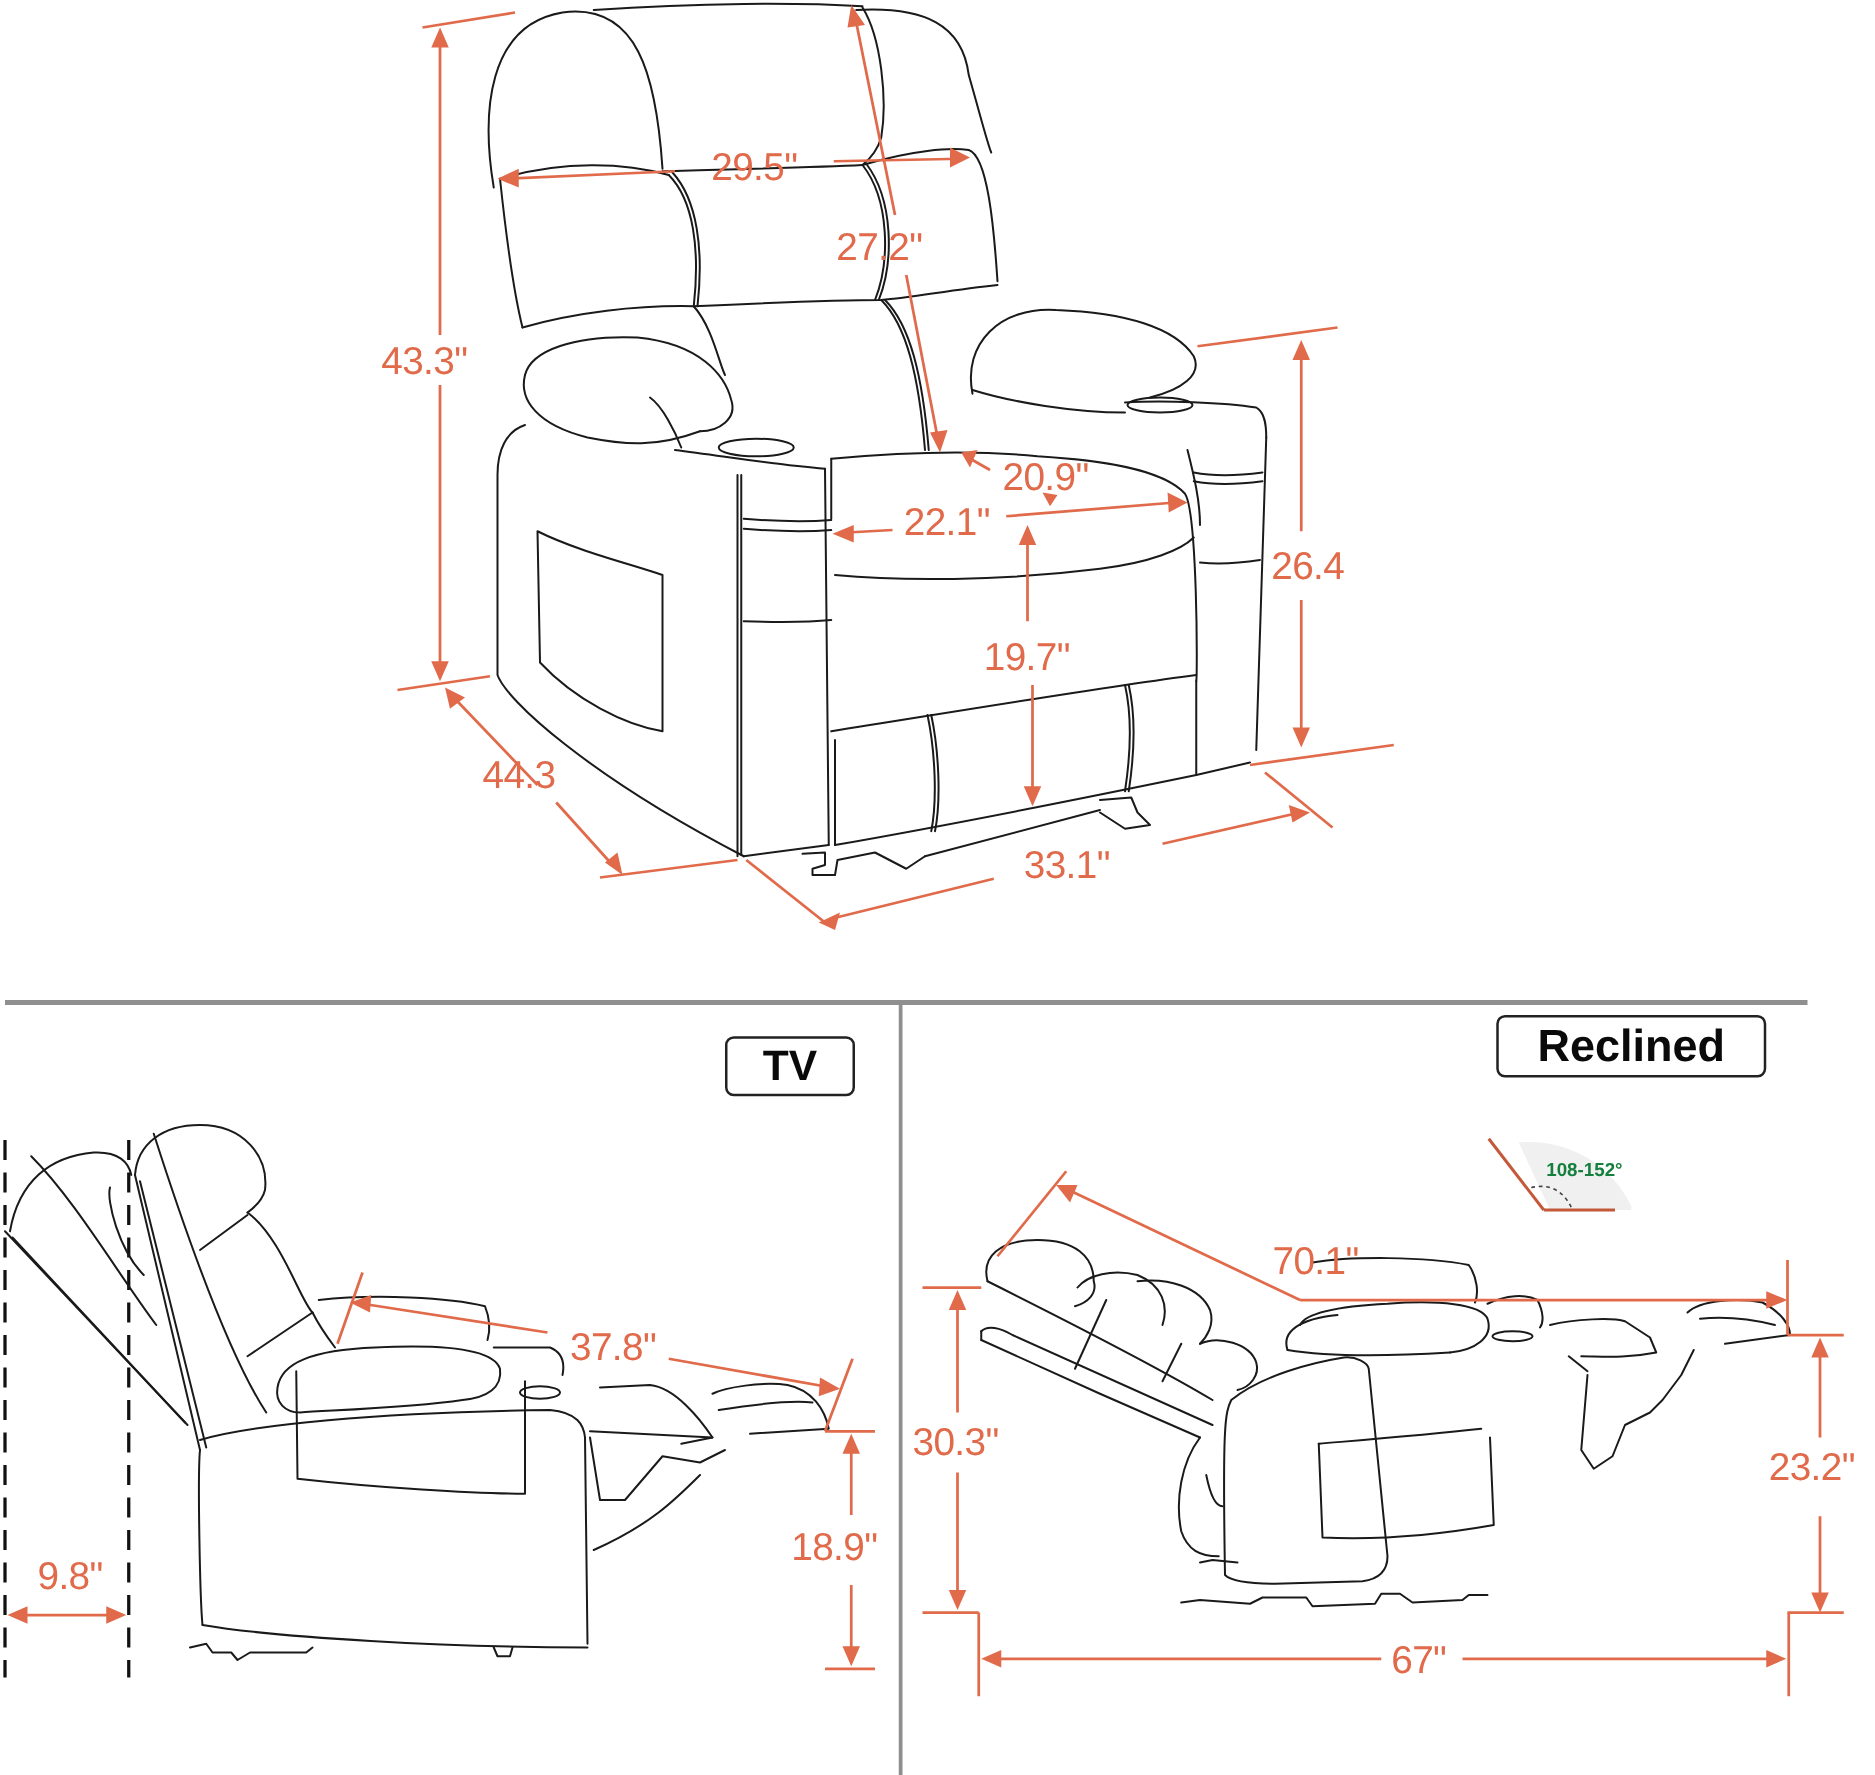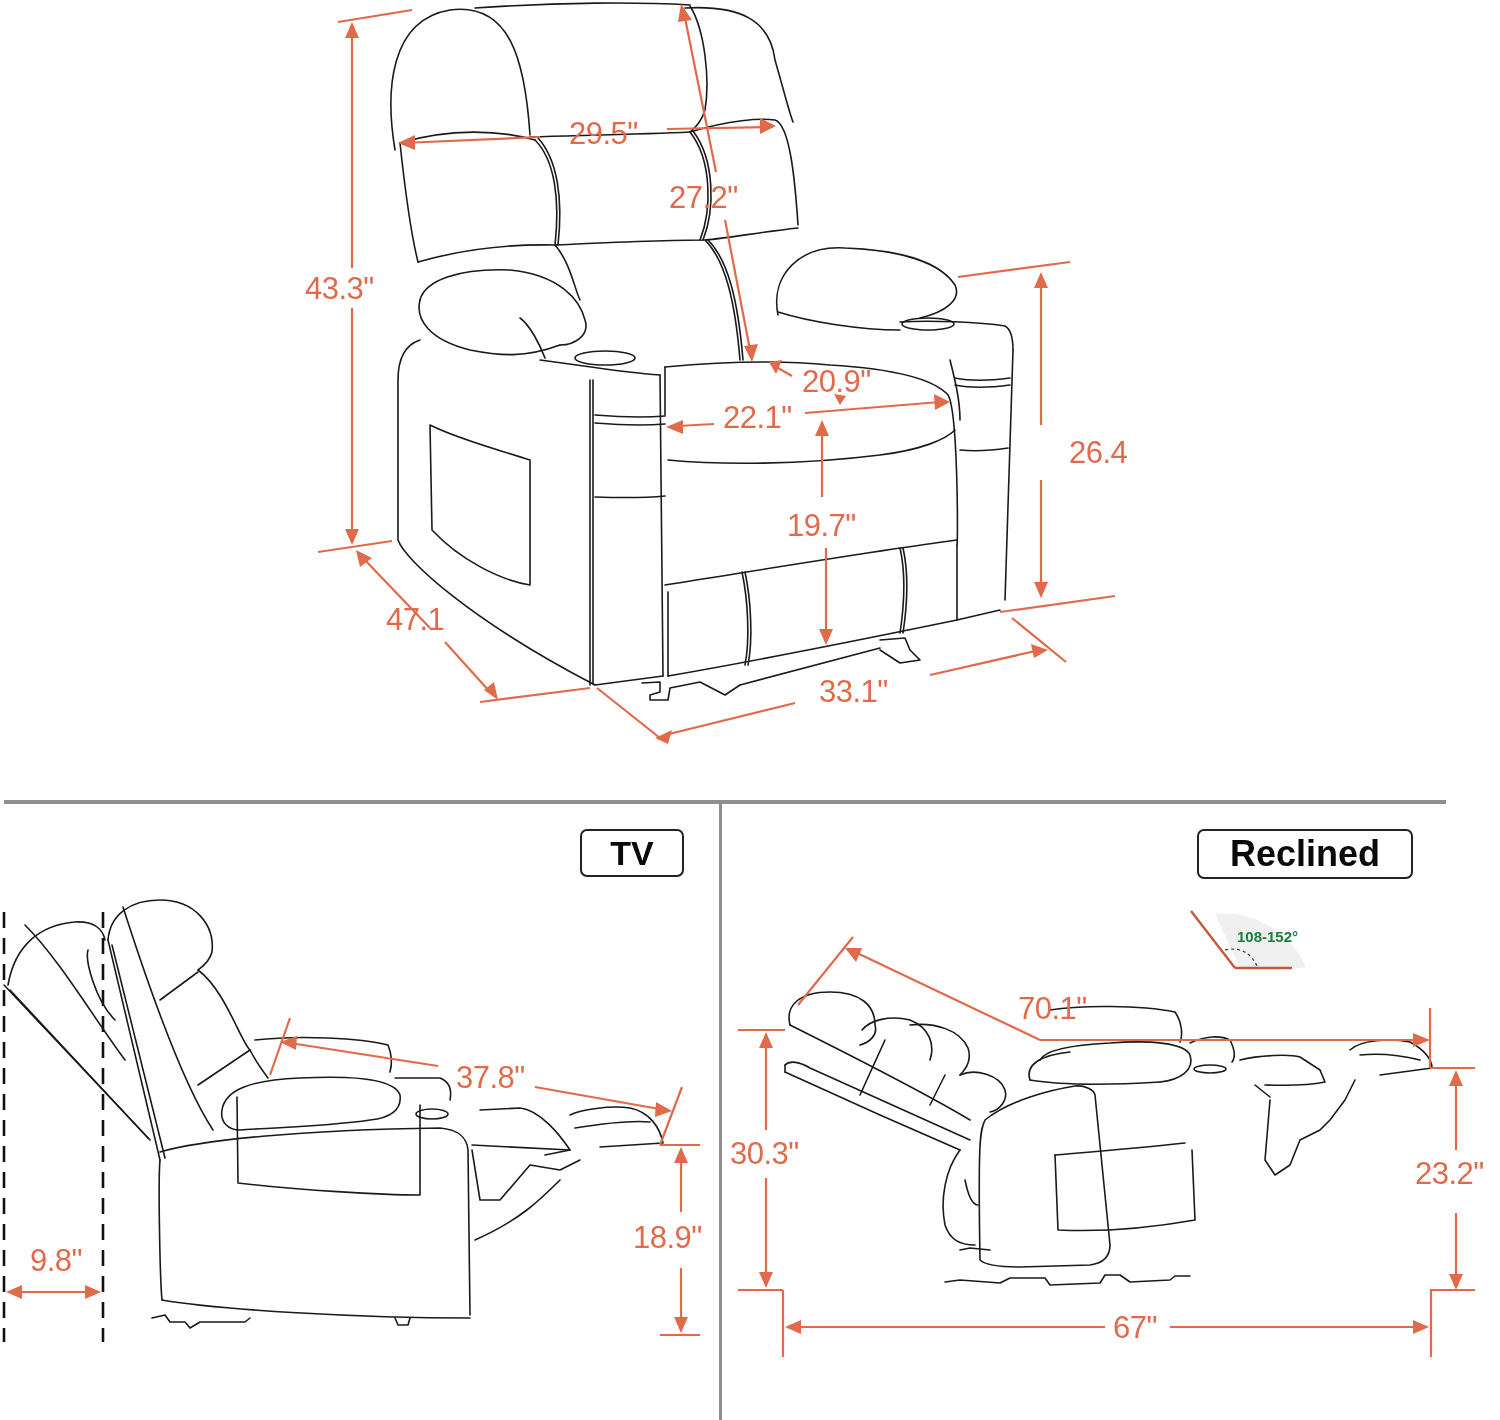--- a/index.html
+++ b/index.html
@@ -144,22 +144,22 @@
     <line class="dim" x1="930" y1="675" x2="1040" y2="650"></line>
     <polygon class="arrow" points="1048,650 1031,644 1034,658"></polygon>
   </svg>
 
   <div class="label" style="left:305px;top:273px;font-size:31px;">43.3"</div>
   <div class="label" style="left:569px;top:118px;">29.5"</div>
   <div class="label" style="left:669px;top:182px;">27.2"</div>
   <div class="label" style="left:802px;top:366px;">20.9"</div>
   <div class="label" style="left:723px;top:402px;">22.1"</div>
   <div class="label" style="left:787px;top:510px;">19.7"</div>
-  <div class="label" style="left:1069px;top:437px;">26.4</div>
-  <div class="label" style="left:386px;top:604px;">47.1</div>
+  <div class="label" style="left:1017px;top:437px;">26.4</div>
+  <div class="label" style="left:386px;top:604px;">44.3</div>
   <div class="label" style="left:819px;top:676px;">33.1"</div>
 
   <div class="divider-h"></div>
   <div class="divider-v"></div>
 
   <div class="badge" style="left:580px;top:829px;width:100px;height:44px;font-size:34px;line-height:44px;">TV</div>
 
   <svg width="1500" height="1420" viewBox="0 0 1500 1420">
 
     <line class="dash" x1="4" y1="912" x2="4" y2="1342"></line>
@@ -216,21 +216,21 @@
     <polygon class="arrow" points="681,1147 674,1163 688,1163"></polygon>
     <line class="dim" x1="681" y1="1268" x2="681" y2="1325"></line>
     <polygon class="arrow" points="681,1333 674,1317 688,1317"></polygon>
     <line class="dim" x1="660" y1="1335" x2="700" y2="1335"></line>
   </svg>
 
   <div class="label" style="left:30px;top:1245px;">9.8"</div>
   <div class="label" style="left:456px;top:1062px;">37.8"</div>
   <div class="label" style="left:633px;top:1222px;">18.9"</div>
 
-  <div class="badge" style="left:1197px;top:829px;width:212px;height:46px;font-size:36px;line-height:46px;">Reclined</div>
+  <div class="badge" style="left:1197px;top:812px;width:212px;height:46px;font-size:36px;line-height:46px;">Reclined</div>
 
   <svg width="1500" height="1420" viewBox="0 0 1500 1420">
 
     <path d="M1215 914 A 90 90 0 0 1 1305 965 L1305 968 L1240 968 Z" fill="#f0f0f0"></path>
     <line x1="1191" y1="911" x2="1235" y2="968" stroke="#c4593a" stroke-width="2.4"></line>
     <line x1="1235" y1="968" x2="1292" y2="968" stroke="#c4593a" stroke-width="2.4"></line>
     <path d="M1225 950 Q1248 945 1258 968" fill="none" stroke="#444" stroke-width="1.3" stroke-dasharray="3 3"></path>
 
     <path class="ln" d="M790 1025 C785 1005 800 992 830 992 C860 992 875 1005 875 1025 C878 1035 870 1042 860 1045"></path>
     <path class="ln" d="M790 1025 C840 1050 920 1090 970 1120"></path>

